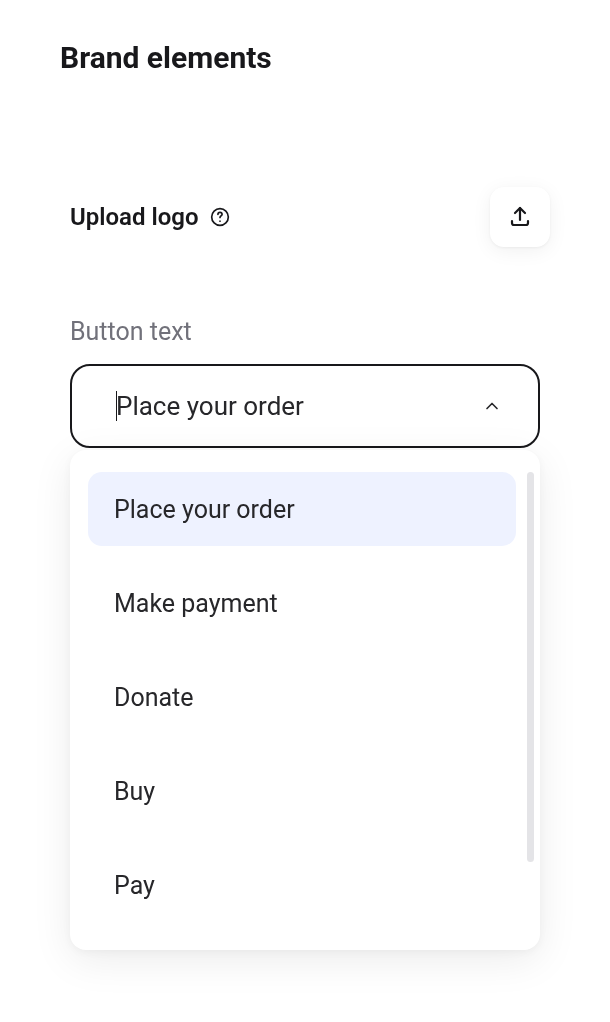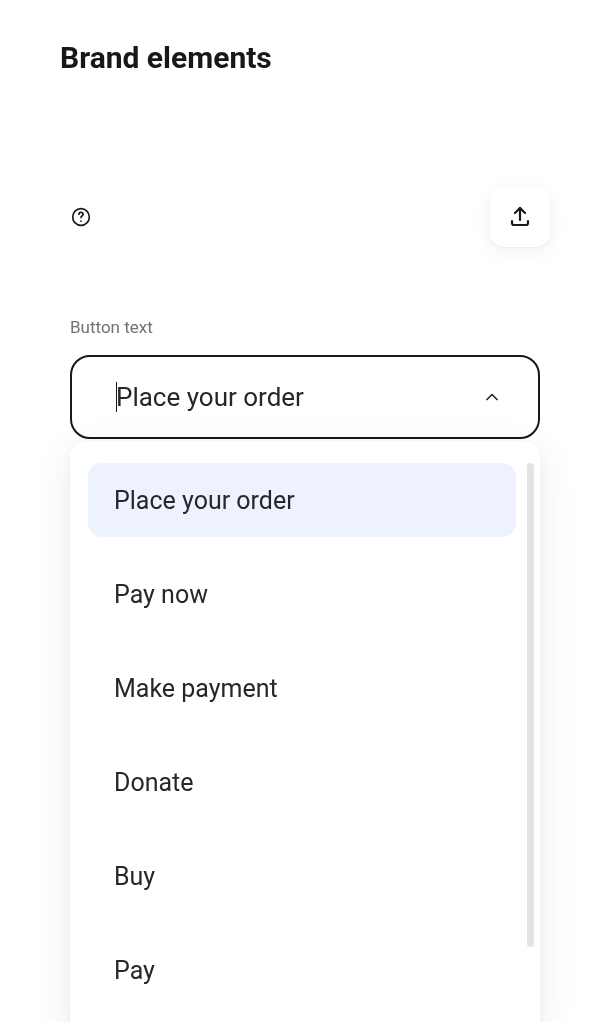--- a/index.html
+++ b/index.html
@@ -53,21 +53,21 @@
       background: #ffffff;
       border: none;
       box-shadow: 0 4px 20px rgba(0,0,0,0.06), 0 1px 3px rgba(0,0,0,0.05);
       display: flex;
       align-items: center;
       justify-content: center;
       cursor: pointer;
       color: #18181b;
     }
     .field-label {
-      font-size: 17px;
+      font-size: 25px;
       font-weight: 400;
       color: #71717a;
       margin-bottom: 18px;
       padding-left: 10px;
     }
     .combobox-wrapper {
       position: relative;
       padding: 0 10px;
     }
     .combobox {
@@ -147,20 +147,21 @@
       background: #eef2ff;
     }
   </style>
 </head>
 <body>
 
 <h1 class="section-title">Brand elements</h1>
 
 <div class="upload-row">
   <div class="upload-label-group">
+    <span class="upload-label">Upload logo</span>
     <span class="help-icon">
       <svg width="20" height="20" viewBox="0 0 24 24" fill="none" stroke="currentColor" stroke-width="2" stroke-linecap="round" stroke-linejoin="round">
         <circle cx="12" cy="12" r="10"></circle>
         <path d="M9.5 9a2.5 2.5 0 0 1 5 0c0 1.5-2.5 2-2.5 3.5"></path>
         <line x1="12" y1="17" x2="12" y2="17.01"></line>
       </svg>
     </span>
   </div>
   <button class="upload-button">
     <span>
@@ -185,20 +186,19 @@
       <svg width="20" height="20" viewBox="0 0 24 24" fill="none" stroke="currentColor" stroke-width="2" stroke-linecap="round" stroke-linejoin="round">
         <polyline points="18 15 12 9 6 15"></polyline>
       </svg>
     </span>
   </div>
 
   <div class="dropdown-panel">
     <div class="dropdown-inner">
       <div class="scrollbar-track"></div>
       <div class="dropdown-option selected">Place your order</div>
-      <div class="dropdown-option">Pay now</div>
       <div class="dropdown-option">Make payment</div>
       <div class="dropdown-option">Donate</div>
       <div class="dropdown-option">Buy</div>
       <div class="dropdown-option">Pay</div>
     </div>
   </div>
 </div>
 
 </body></html>

